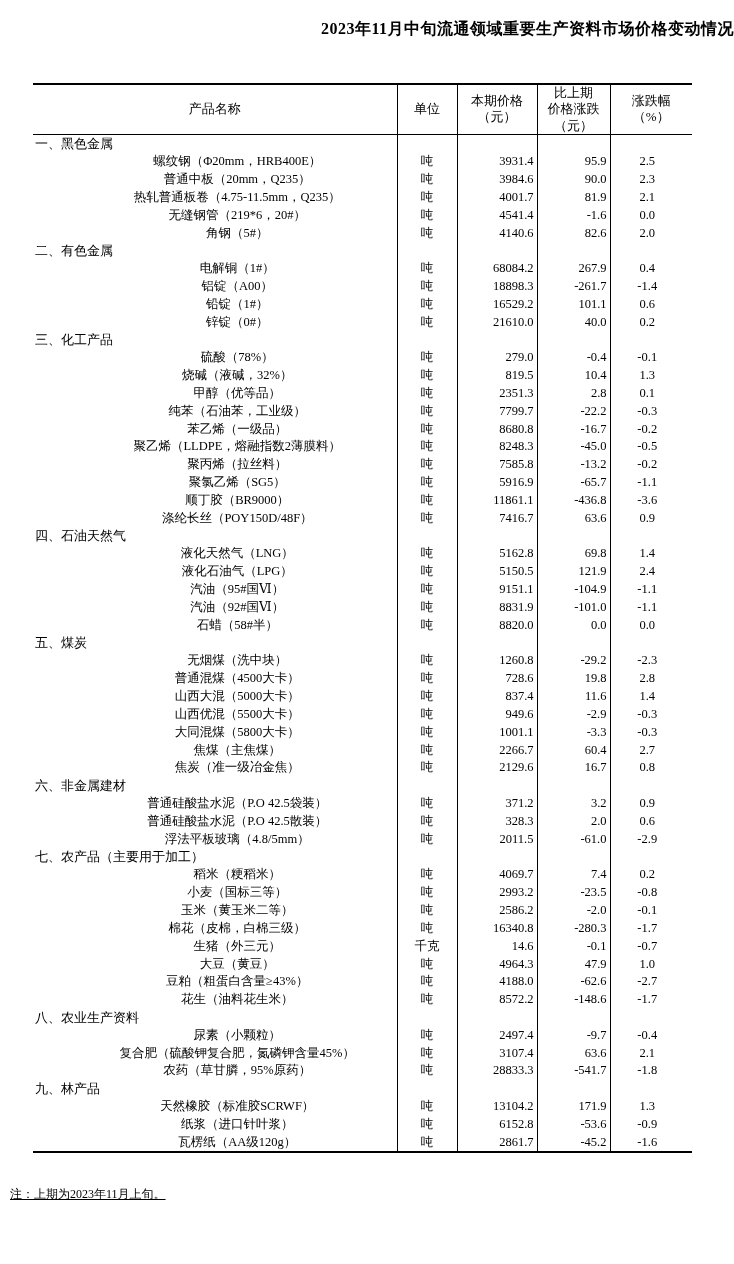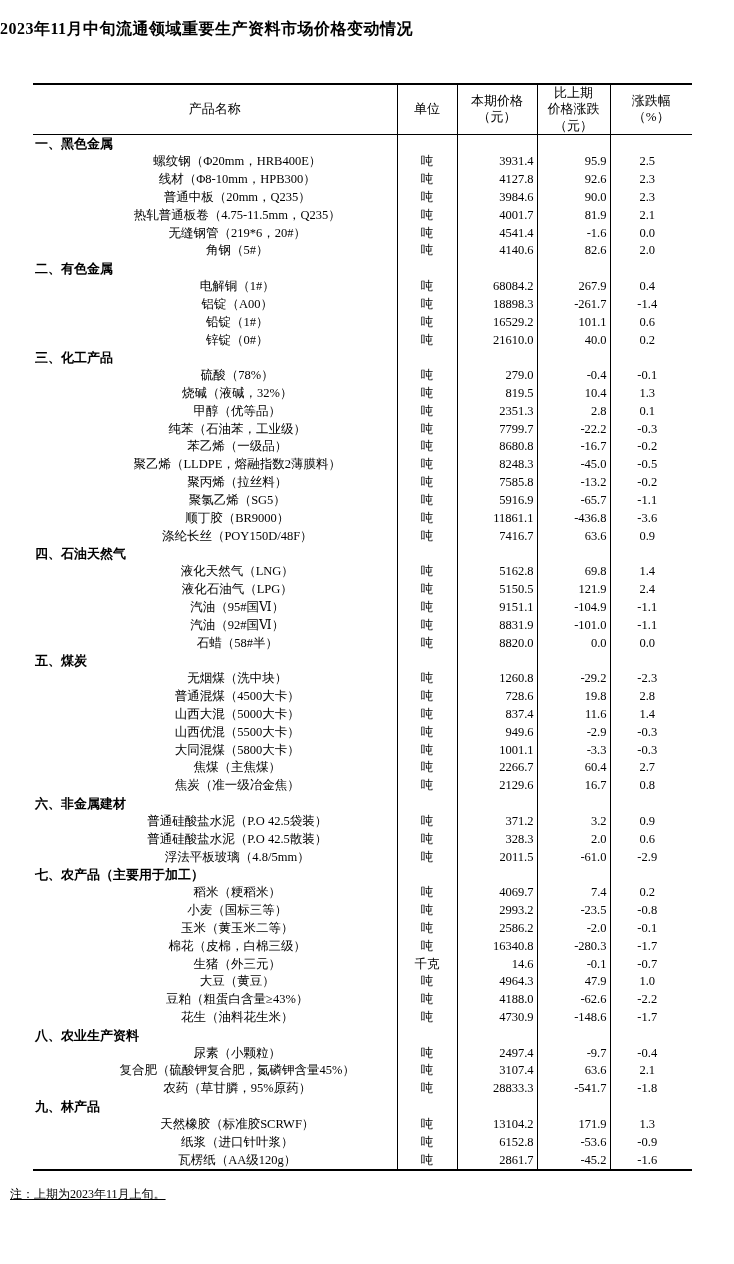--- a/index.html
+++ b/index.html
@@ -6,21 +6,21 @@
   .page{
     position:relative;
     width:734px;height:1264px;
     background:#ffffff;
     font-family:"Liberation Serif","DejaVu Serif",serif;
     color:#000;
     overflow:hidden;
   }
   .title{
     position:absolute;top:19px;left:0;width:734px;
-    text-align:left;
+    text-align:right;
     font-size:16px;font-weight:bold;
     letter-spacing:0.5px;
     margin:0;
   }
   table.price-table{
     position:absolute;top:83px;left:33px;
     width:659px;
     border-collapse:collapse;
     table-layout:fixed;
     border-top:2px solid #000;
@@ -46,21 +46,21 @@
   td{
     padding:0;
     height:17.83px;
     font-size:12.5px;
     vertical-align:middle;
     line-height:1;
     overflow:hidden;
     white-space:nowrap;
   }
   td.c-section{
-    font-weight:bold;
+    font-weight:normal;
     padding-left:2px;
     font-size:13px;
   }
   td.c-name{padding-left:45px;text-align:center;}
   td.c-unit{text-align:center;}
   td.c-num{text-align:right;padding-right:3px;}
   td.c-pct{text-align:center;padding-right:8px;font-family:Liberation Serif, serif;}
   .note{
     position:absolute;top:1186px;left:10px;
     font-size:12px;
@@ -104,27 +104,20 @@
           <td class="c-pct"></td>
         </tr>
         <tr>
           <td class="c-name">螺纹钢（Φ20mm，HRB400E）</td>
           <td class="c-unit">吨</td>
           <td class="c-num">3931.4</td>
           <td class="c-num">95.9</td>
           <td class="c-pct">2.5</td>
         </tr>
         <tr>
-          <td class="c-name">线材（Φ8-10mm，HPB300）</td>
-          <td class="c-unit">吨</td>
-          <td class="c-num">4127.8</td>
-          <td class="c-num">92.6</td>
-          <td class="c-pct">2.3</td>
-        </tr>
-        <tr>
           <td class="c-name">普通中板（20mm，Q235）</td>
           <td class="c-unit">吨</td>
           <td class="c-num">3984.6</td>
           <td class="c-num">90.0</td>
           <td class="c-pct">2.3</td>
         </tr>
         <tr>
           <td class="c-name">热轧普通板卷（4.75-11.5mm，Q235）</td>
           <td class="c-unit">吨</td>
           <td class="c-num">4001.7</td>
@@ -430,26 +423,26 @@
           <td class="c-unit">吨</td>
           <td class="c-num">4964.3</td>
           <td class="c-num">47.9</td>
           <td class="c-pct">1.0</td>
         </tr>
         <tr>
           <td class="c-name">豆粕（粗蛋白含量≥43%）</td>
           <td class="c-unit">吨</td>
           <td class="c-num">4188.0</td>
           <td class="c-num">-62.6</td>
-          <td class="c-pct">-2.2</td>
+          <td class="c-pct">-2.7</td>
         </tr>
         <tr>
           <td class="c-name">花生（油料花生米）</td>
           <td class="c-unit">吨</td>
-          <td class="c-num">4730.9</td>
+          <td class="c-num">8572.2</td>
           <td class="c-num">-148.6</td>
           <td class="c-pct">-1.7</td>
         </tr>
         <tr>
           <td class="c-section">八、农业生产资料</td>
           <td class="c-unit"></td>
           <td class="c-num"></td>
           <td class="c-num"></td>
           <td class="c-pct"></td>
         </tr>

